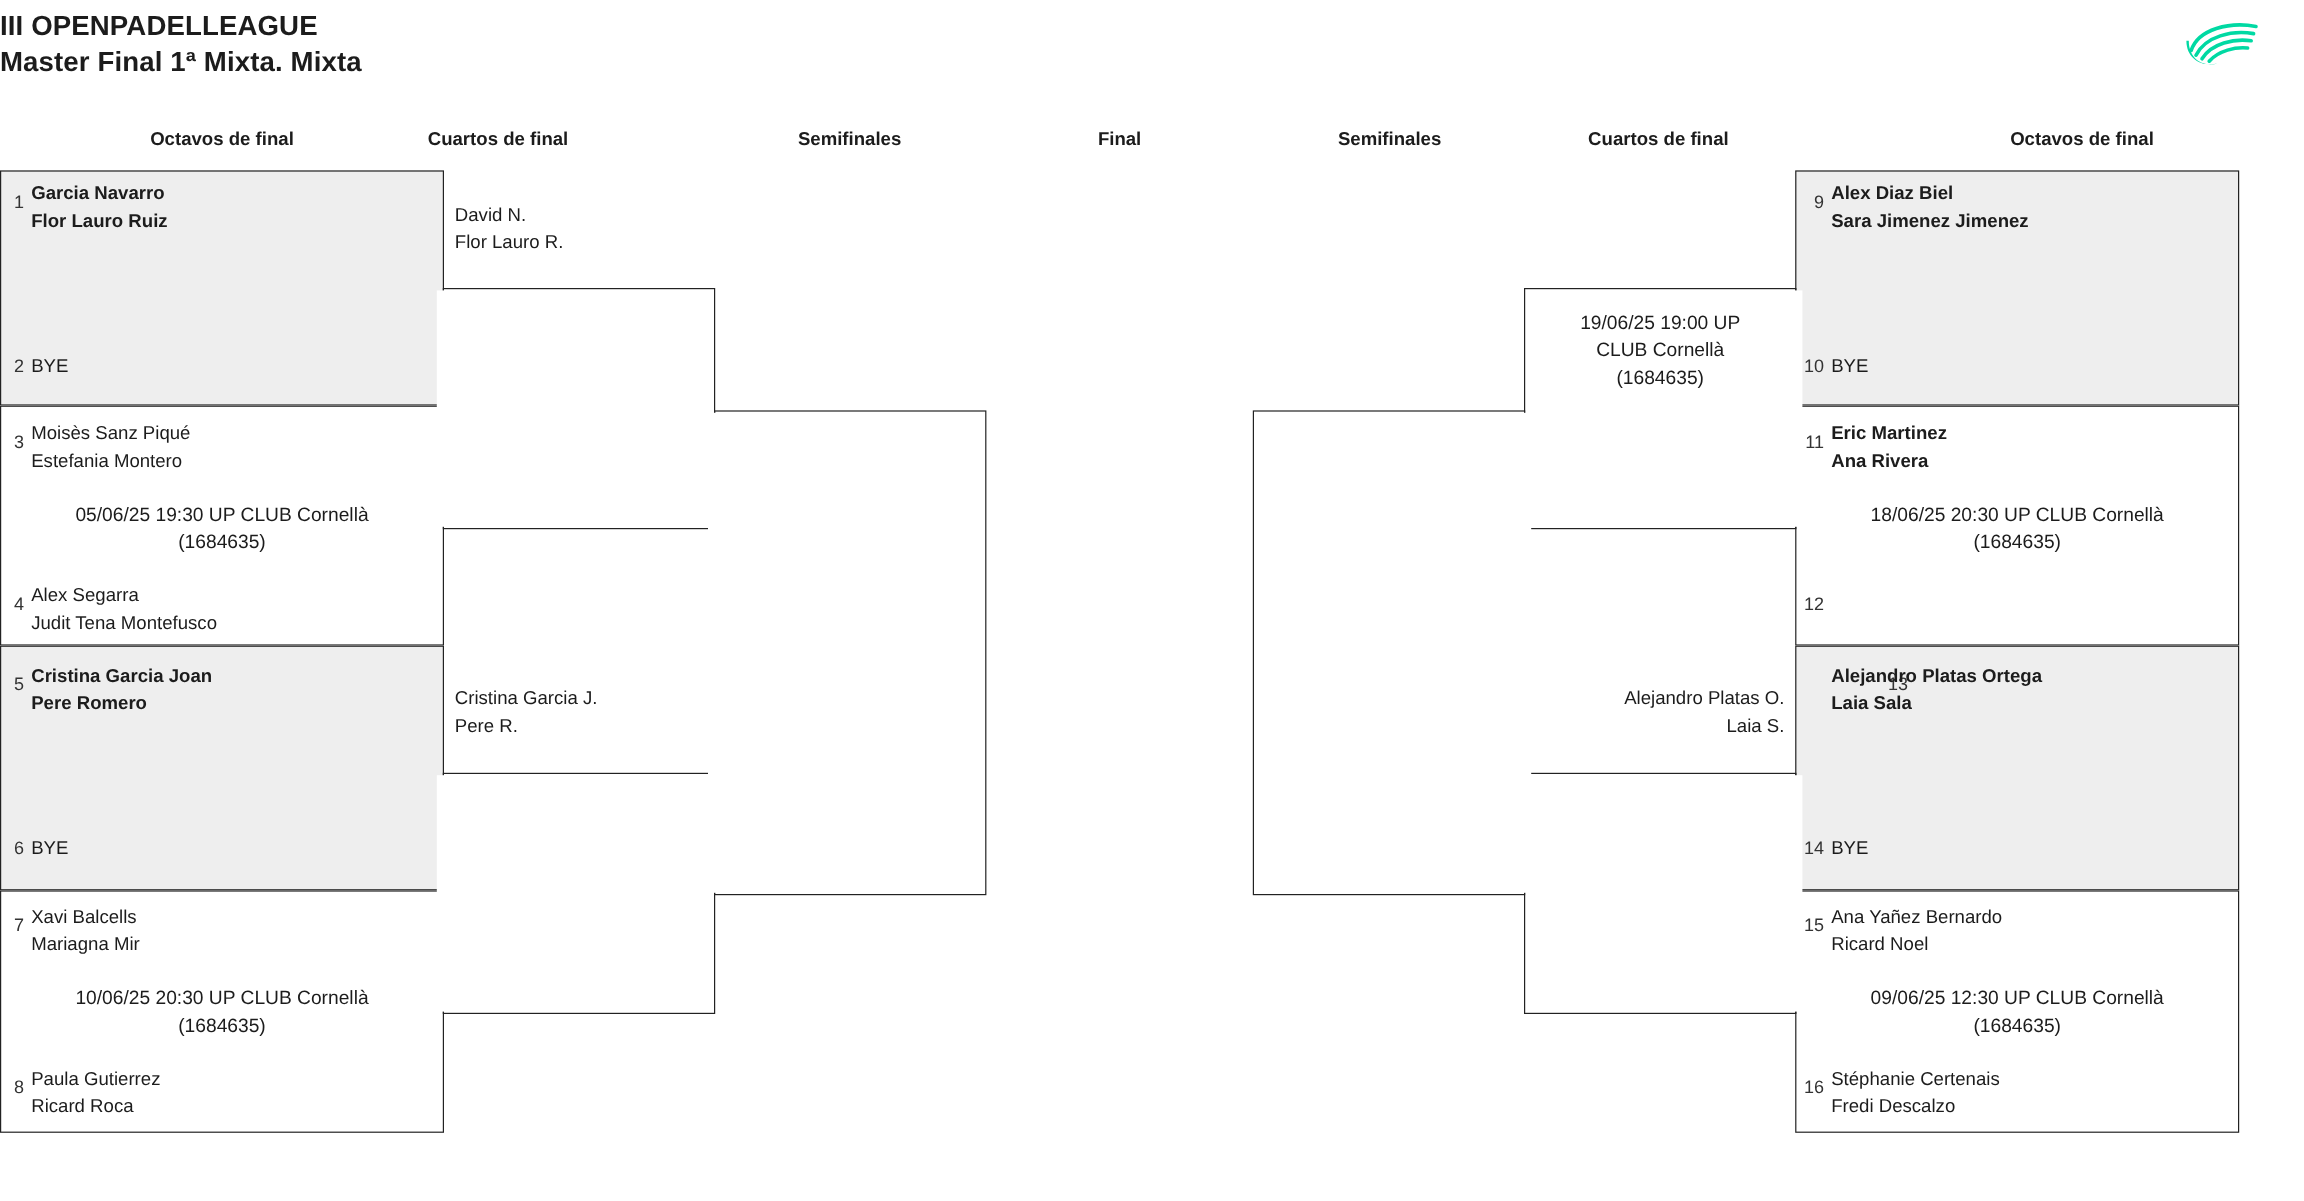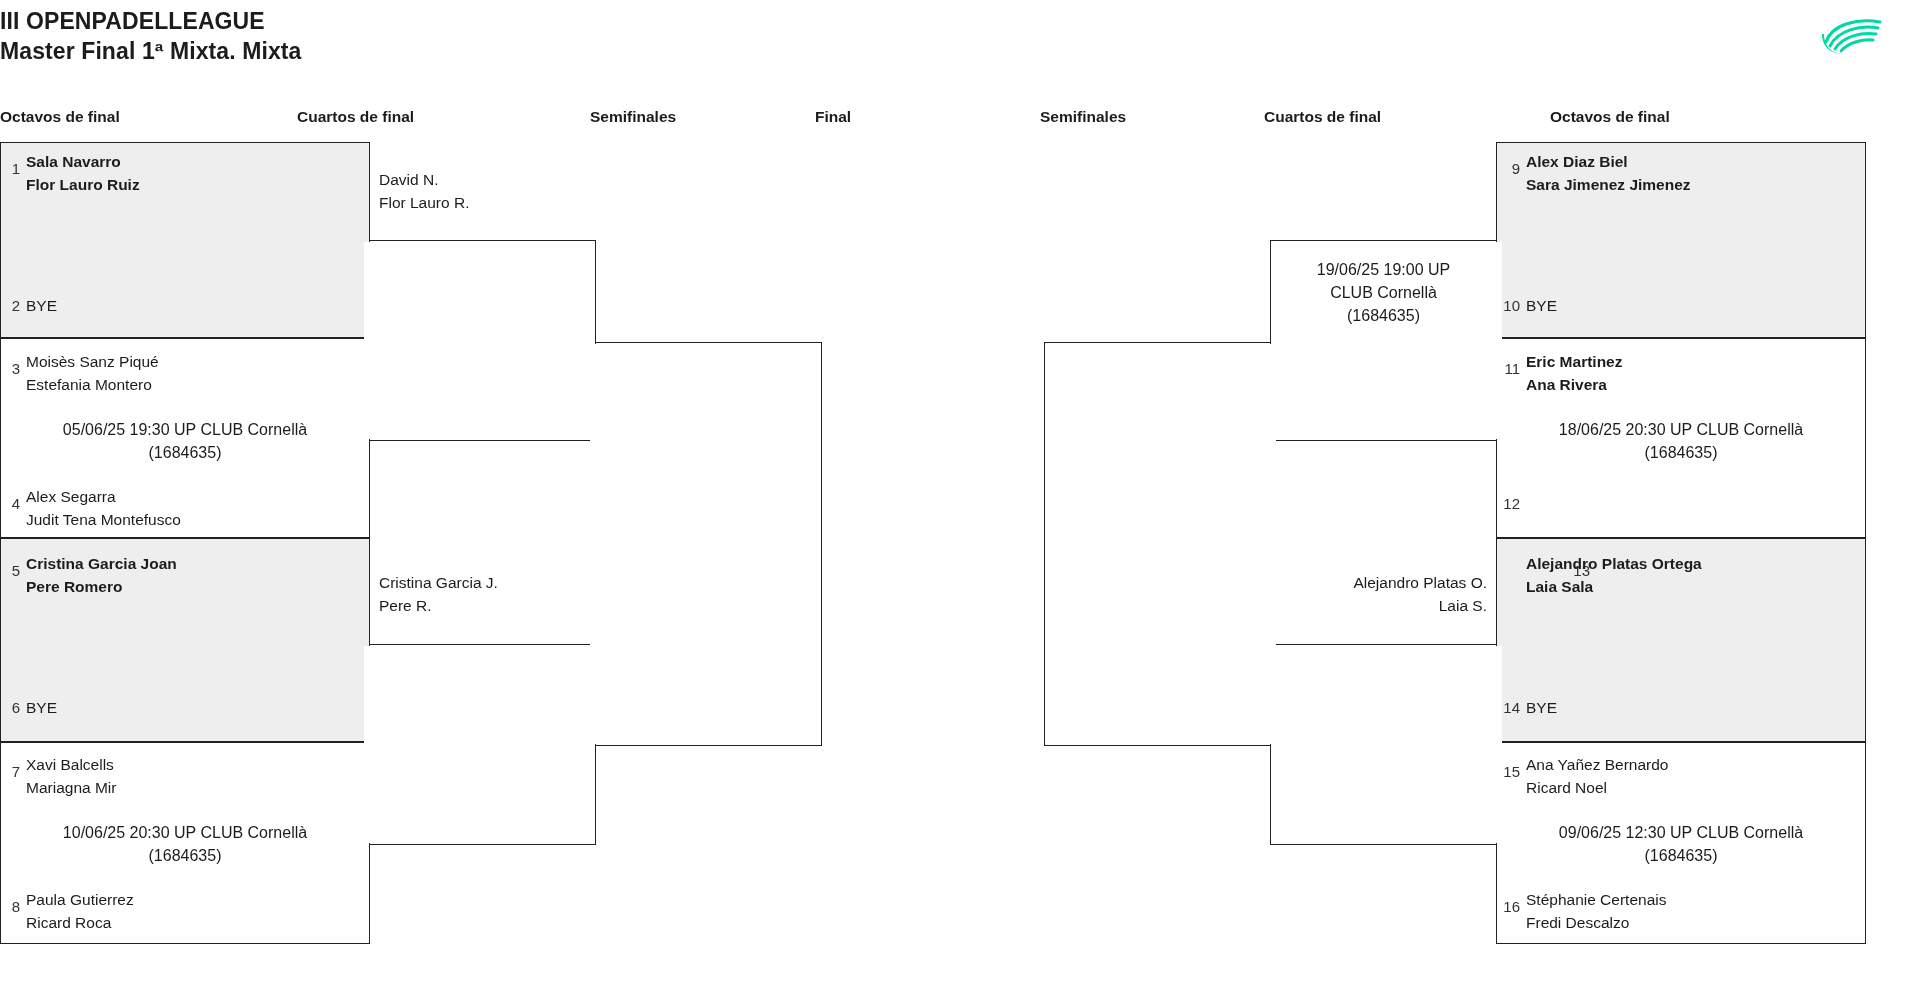--- a/index.html
+++ b/index.html
@@ -17,21 +17,21 @@
   .title-block { position: absolute; left: 0px; top: 6px; }
   .title-1 { font-size: 23px; font-weight: 700; line-height: 30px; letter-spacing: .1px; color: #1c1c1c; }
   .title-2 { font-size: 23px; font-weight: 700; line-height: 30px; letter-spacing: .1px; color: #1c1c1c; }
 
   .logo { position: absolute; right: 28px; top: 12px; width: 74px; height: 46px; }
 
   
   .round-head {
     position: absolute; top: 108px;
     font-size: 15.5px; font-weight: 700; color: #1c1c1c;
-    text-align: left; white-space: nowrap;
+    text-align: center; white-space: nowrap;
   }
 
   
   .pairbox {
     position: absolute;
     border: 1px solid #222222;
     background: #ffffff;
   }
   .pairbox.shaded { background: #eeeeee; }
 
@@ -105,21 +105,21 @@
   <div class="round-head" style="left:590px; width:236px;">Semifinales</div>
   <div class="round-head" style="left:815px; width:236px;">Final</div>
   <div class="round-head" style="left:1040px; width:236px;">Semifinales</div>
   <div class="round-head" style="left:1264px; width:236px;">Cuartos de final</div>
   <div class="round-head" style="left:1550px; width:370px;">Octavos de final</div>
 
   <div class="pairbox shaded" style="left:0px; top:142px; width:370px; height:196px;">
   </div>
   <div class="seed" style="left:-2px; top:160px;">1</div>
   <div class="players bold" style="left:26px; top:150px;">
-    <div>Sala Navarro</div>
+    <div>Garcia Navarro</div>
     <div>Flor Lauro Ruiz</div>
   </div>
   <div class="seed" style="left:-2px; top:297px;">2</div>
   <div class="players" style="left:26px; top:294px;">
     <div>BYE</div>
   </div>
 
   <div class="pairbox" style="left:0px; top:338px; width:370px; height:200px;"></div>
   <div class="seed" style="left:-2px; top:360px;">3</div>
   <div class="players" style="left:26px; top:350px;">

